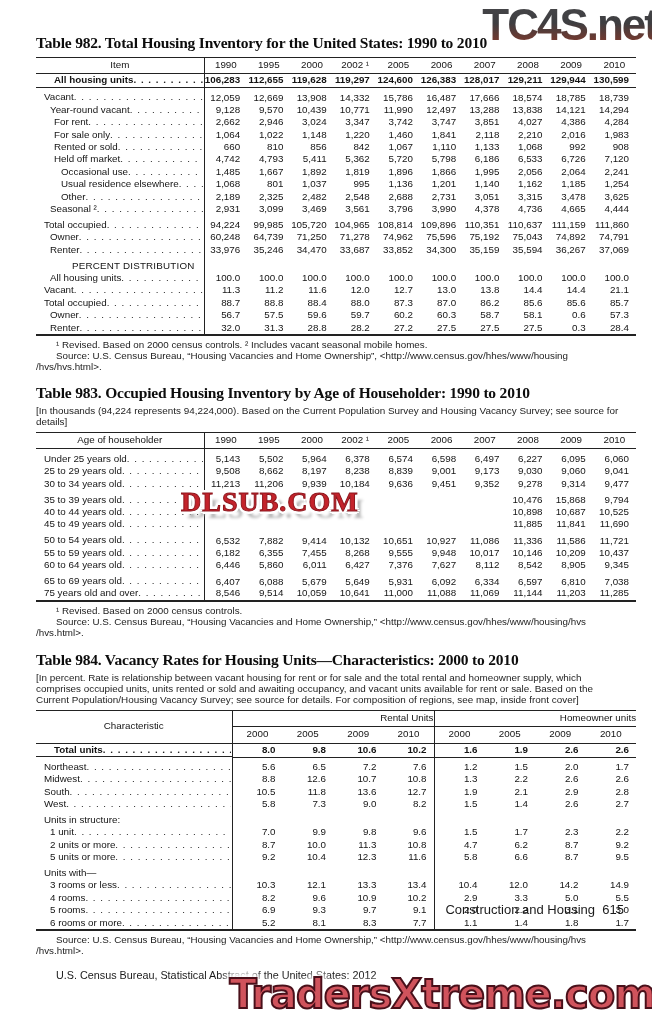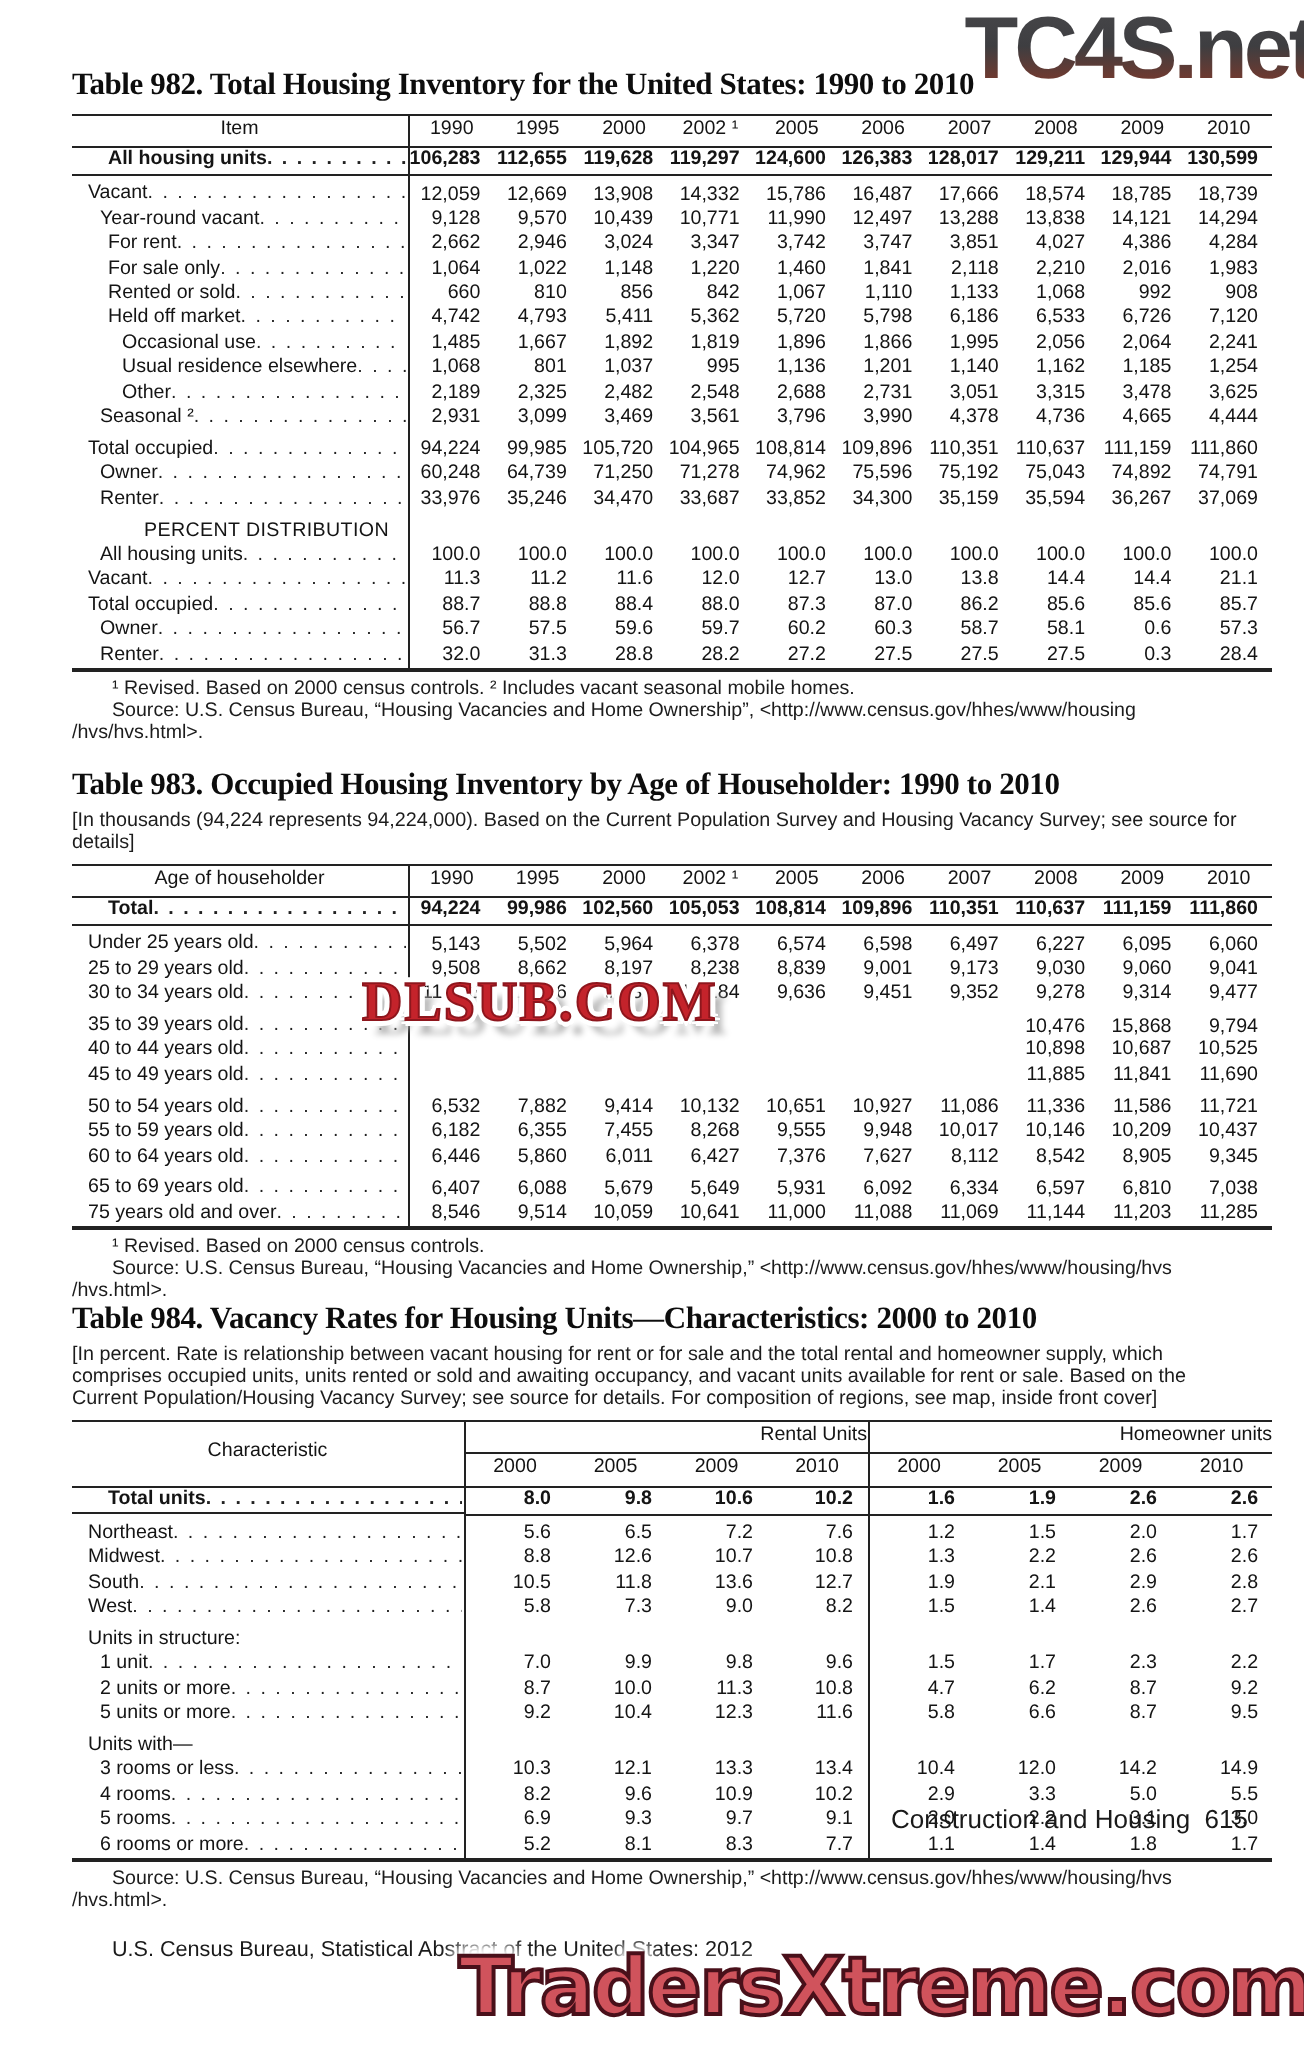--- a/index.html
+++ b/index.html
@@ -429,36 +429,20 @@
             <th class="yr">2002 ¹</th>
             <th class="yr">2005</th>
             <th class="yr">2006</th>
             <th class="yr">2007</th>
             <th class="yr">2008</th>
             <th class="yr">2009</th>
             <th class="yr">2010</th>
           </tr>
         </thead>
       <tbody>
-          <tr class="rule bold">
-            <td class="lbl ind2">
-              <span class="lt">Total</span>
-              <span class="dots"></span>
-            </td>
-            <td class="val vline">94,224</td>
-            <td class="val">99,986</td>
-            <td class="val">102,560</td>
-            <td class="val">105,053</td>
-            <td class="val">108,814</td>
-            <td class="val">109,896</td>
-            <td class="val">110,351</td>
-            <td class="val">110,637</td>
-            <td class="val">111,159</td>
-            <td class="val">111,860</td>
-          </tr>
           <tr class="gap">
             <td class="lbl ind0">
               <span class="lt">Under 25 years old</span>
               <span class="dots"></span>
             </td>
             <td class="val vline">5,143</td>
             <td class="val">5,502</td>
             <td class="val">5,964</td>
             <td class="val">6,378</td>
             <td class="val">6,574</td>

